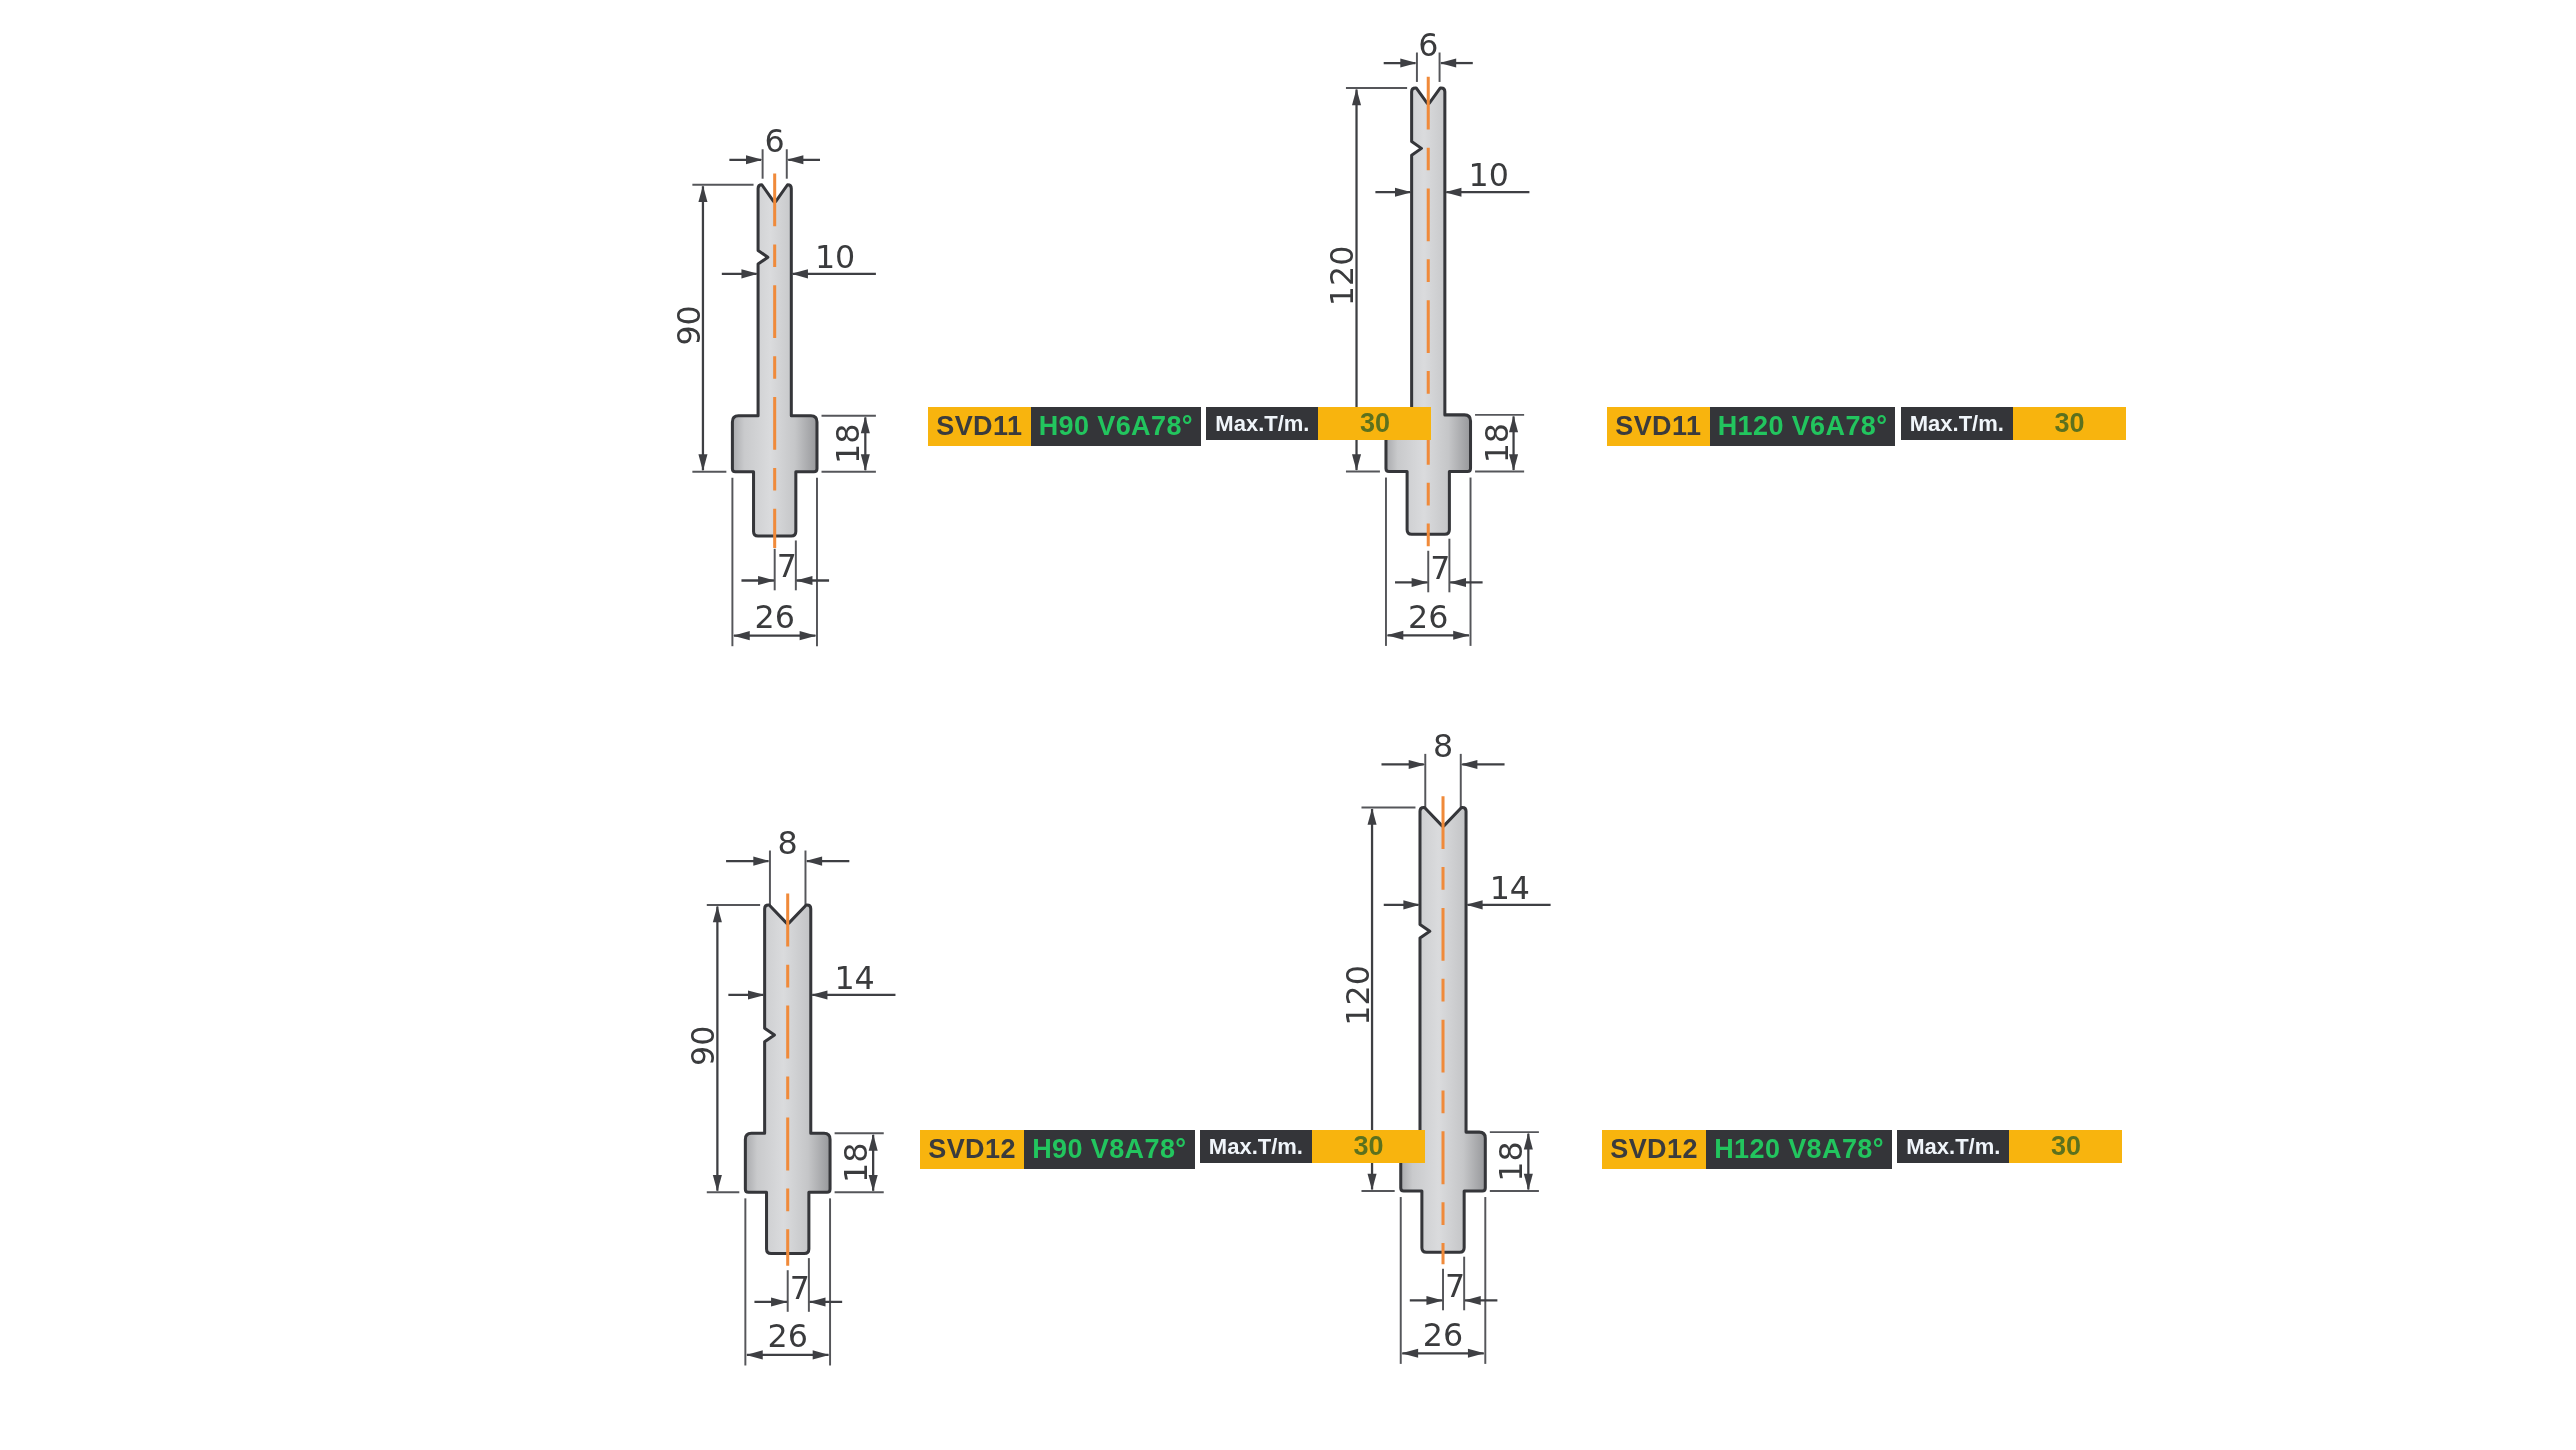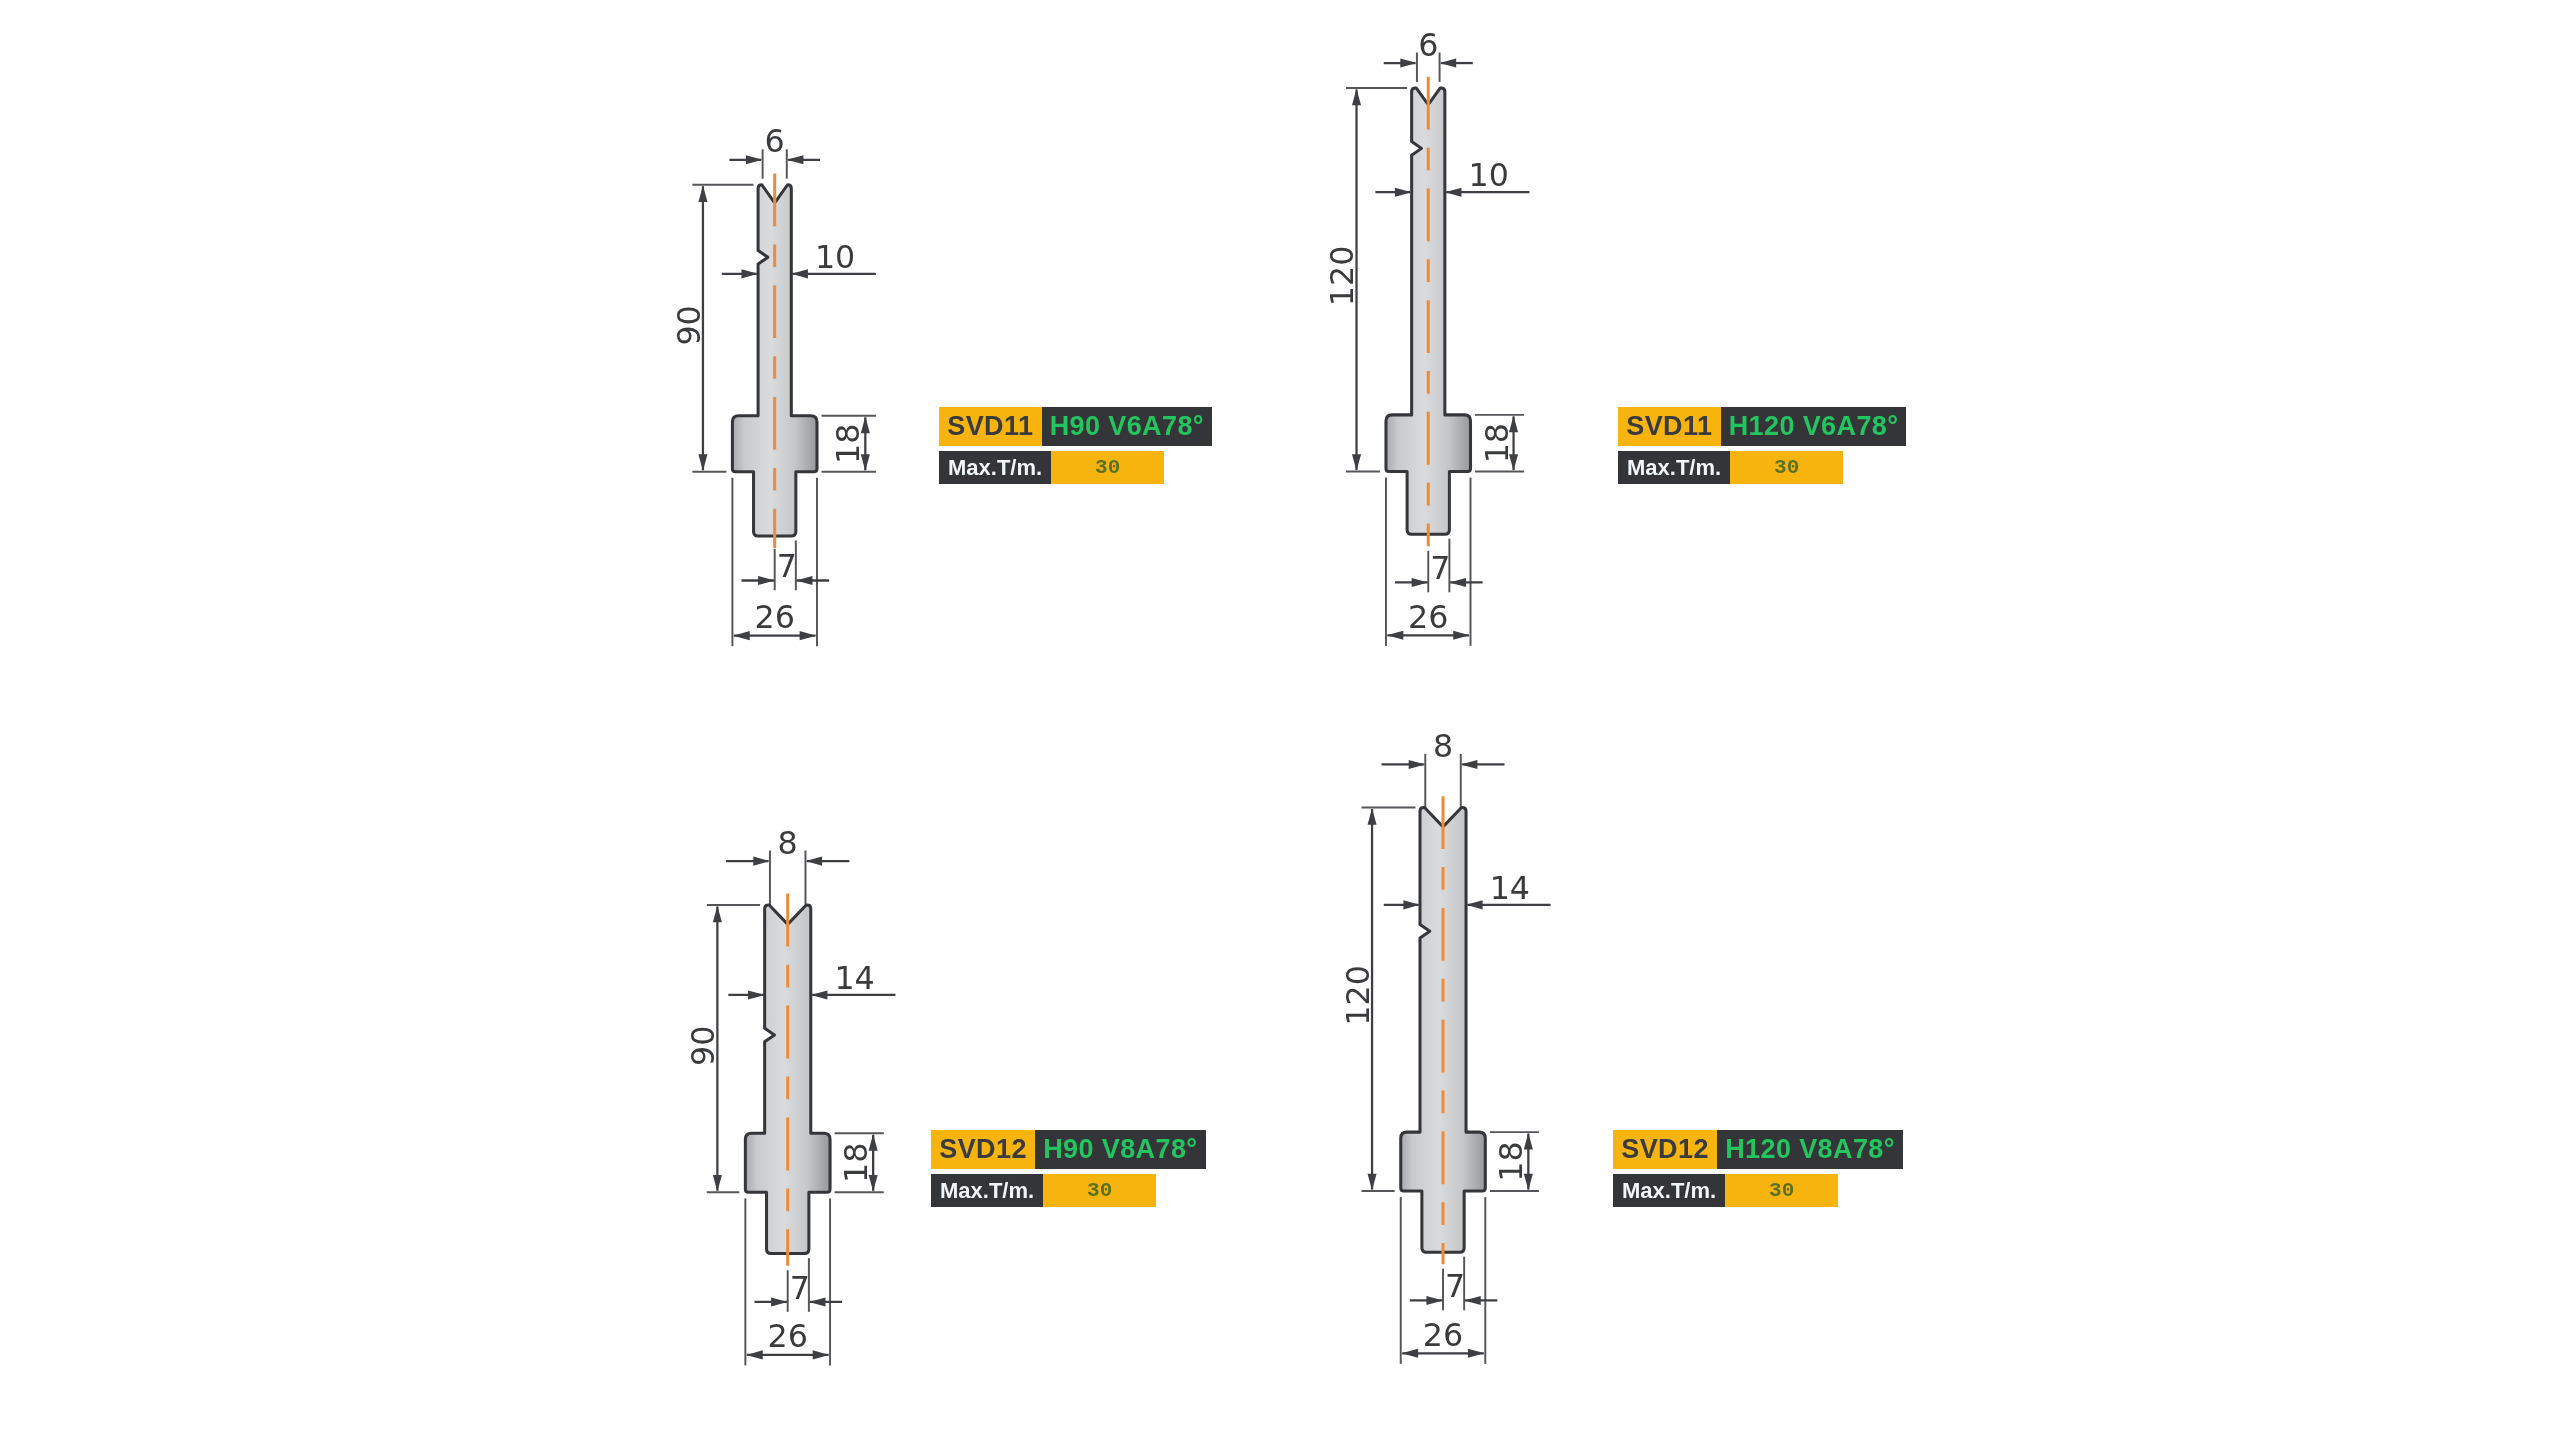--- a/index.html
+++ b/index.html
@@ -1,26 +1,26 @@
 <!DOCTYPE html>
 <html style="--yellow: #F8B40E; --dark: #343539; --olive: #5C711E;font-size:12px"><head>
 <meta charset="utf-8">
 <style>
   html,body{margin:0;padding:0;background:#ffffff;}
   #page{position:relative;width:2576px;height:1451px;background:#ffffff;overflow:hidden;
         font-family:"Liberation Sans",sans-serif;}
   svg.fig{position:absolute;display:block;}
-  .label{position:absolute;display:flex;flex-direction:column;gap:5.3px;margin-left:11px;}
+  .label{position:absolute;display:flex;flex-direction:row;gap:5.3px;}
   .lrow{display:flex;align-items:stretch;}
   .badge{display:flex;align-items:center;font-weight:bold;white-space:nowrap;box-sizing:border-box;}
   .model{background:var(--yellow);color:#3A3B3D;font-size:27px;height:39px;padding:0 8.3px;
          min-width:92px;justify-content:center;letter-spacing:0.4px;}
   .spec{background:var(--dark);color:#22c55e;font-size:27px;height:39px;padding:0 8px;letter-spacing:0.4px;}
   .maxl{background:var(--dark);color:#F0F5FA;font-size:22px;height:33px;padding:8px 9px;min-width:103px;}
-  .maxv{background:var(--yellow);color:var(--olive);font-size:21px;height:33px;width:113px;justify-content:center;font-family:Liberation Mono, monospace;}
+  .maxv{background:var(--yellow);color:var(--olive);font-size:27px;height:33px;width:113px;justify-content:center;}
   text{font-family:"DejaVu Sans",sans-serif;}
 </style>
 </head>
 <body>
 
 <div id="page">
 
   <svg class="fig" viewBox="880 150 312 715" style="left:665px;top:113px;width:236px;height:540px">
       <defs>
         <linearGradient id="g0" x1="0" y1="0" x2="1" y2="0">

